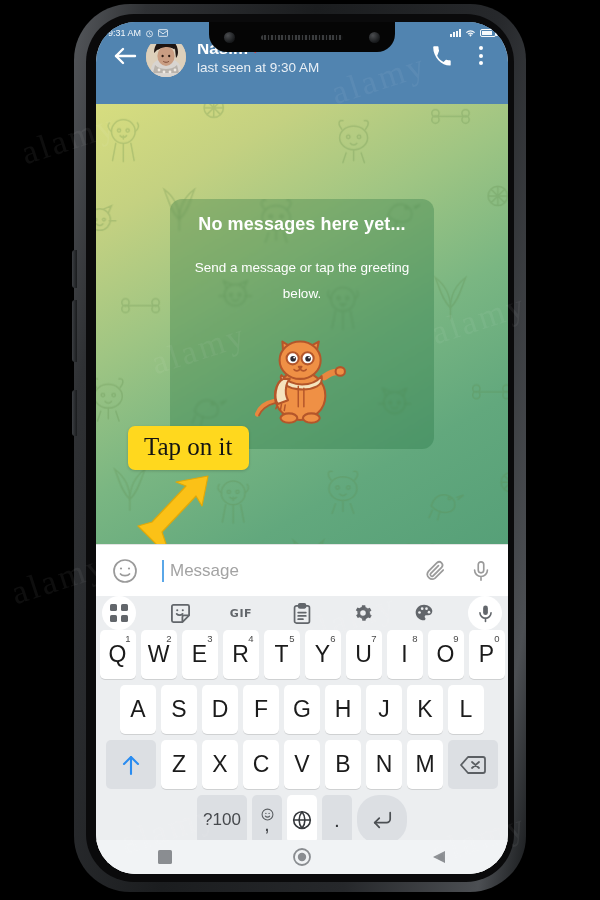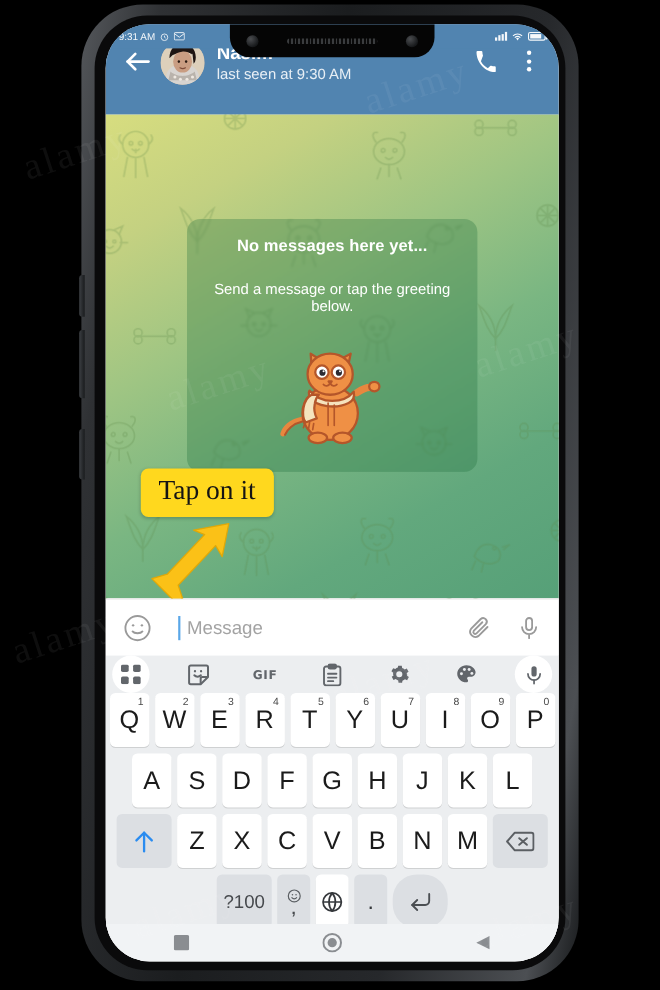--- a/index.html
+++ b/index.html
@@ -172,22 +172,22 @@
     left: 50%; transform: translateX(-50%);
     top: 95px;
     width: 264px;
     padding: 16px 16px 10px;
     border-radius: 12px;
     background: rgba(30,110,60,0.30);
     text-align: center;
     color: #ffffff;
     backdrop-filter: blur(1px);
   }
-  .bub-title { font-size: 15px; font-weight: bold; line-height: 18px; letter-spacing: .1px; }
-  .bub-sub { font-size: 13.5px; line-height: 16px; margin-top: 22px; font-weight: 500; }
+  .bub-title { font-size: 18px; font-weight: bold; line-height: 18px; letter-spacing: .1px; }
+  .bub-sub { font-size: 13.5px; line-height: 26px; margin-top: 22px; font-weight: 500; }
   .greeting-sticker { margin-top: 14px; display: flex; justify-content: center; padding-bottom: 6px; }
   .greeting-sticker svg { width: 112px; height: 112px; display: block; }
 
   
   .tap-callout {
     position: absolute;
     left: 32px; top: 322px;
     background: #ffd81e;
     border-radius: 7px;
     padding: 7px 16px 9px;

